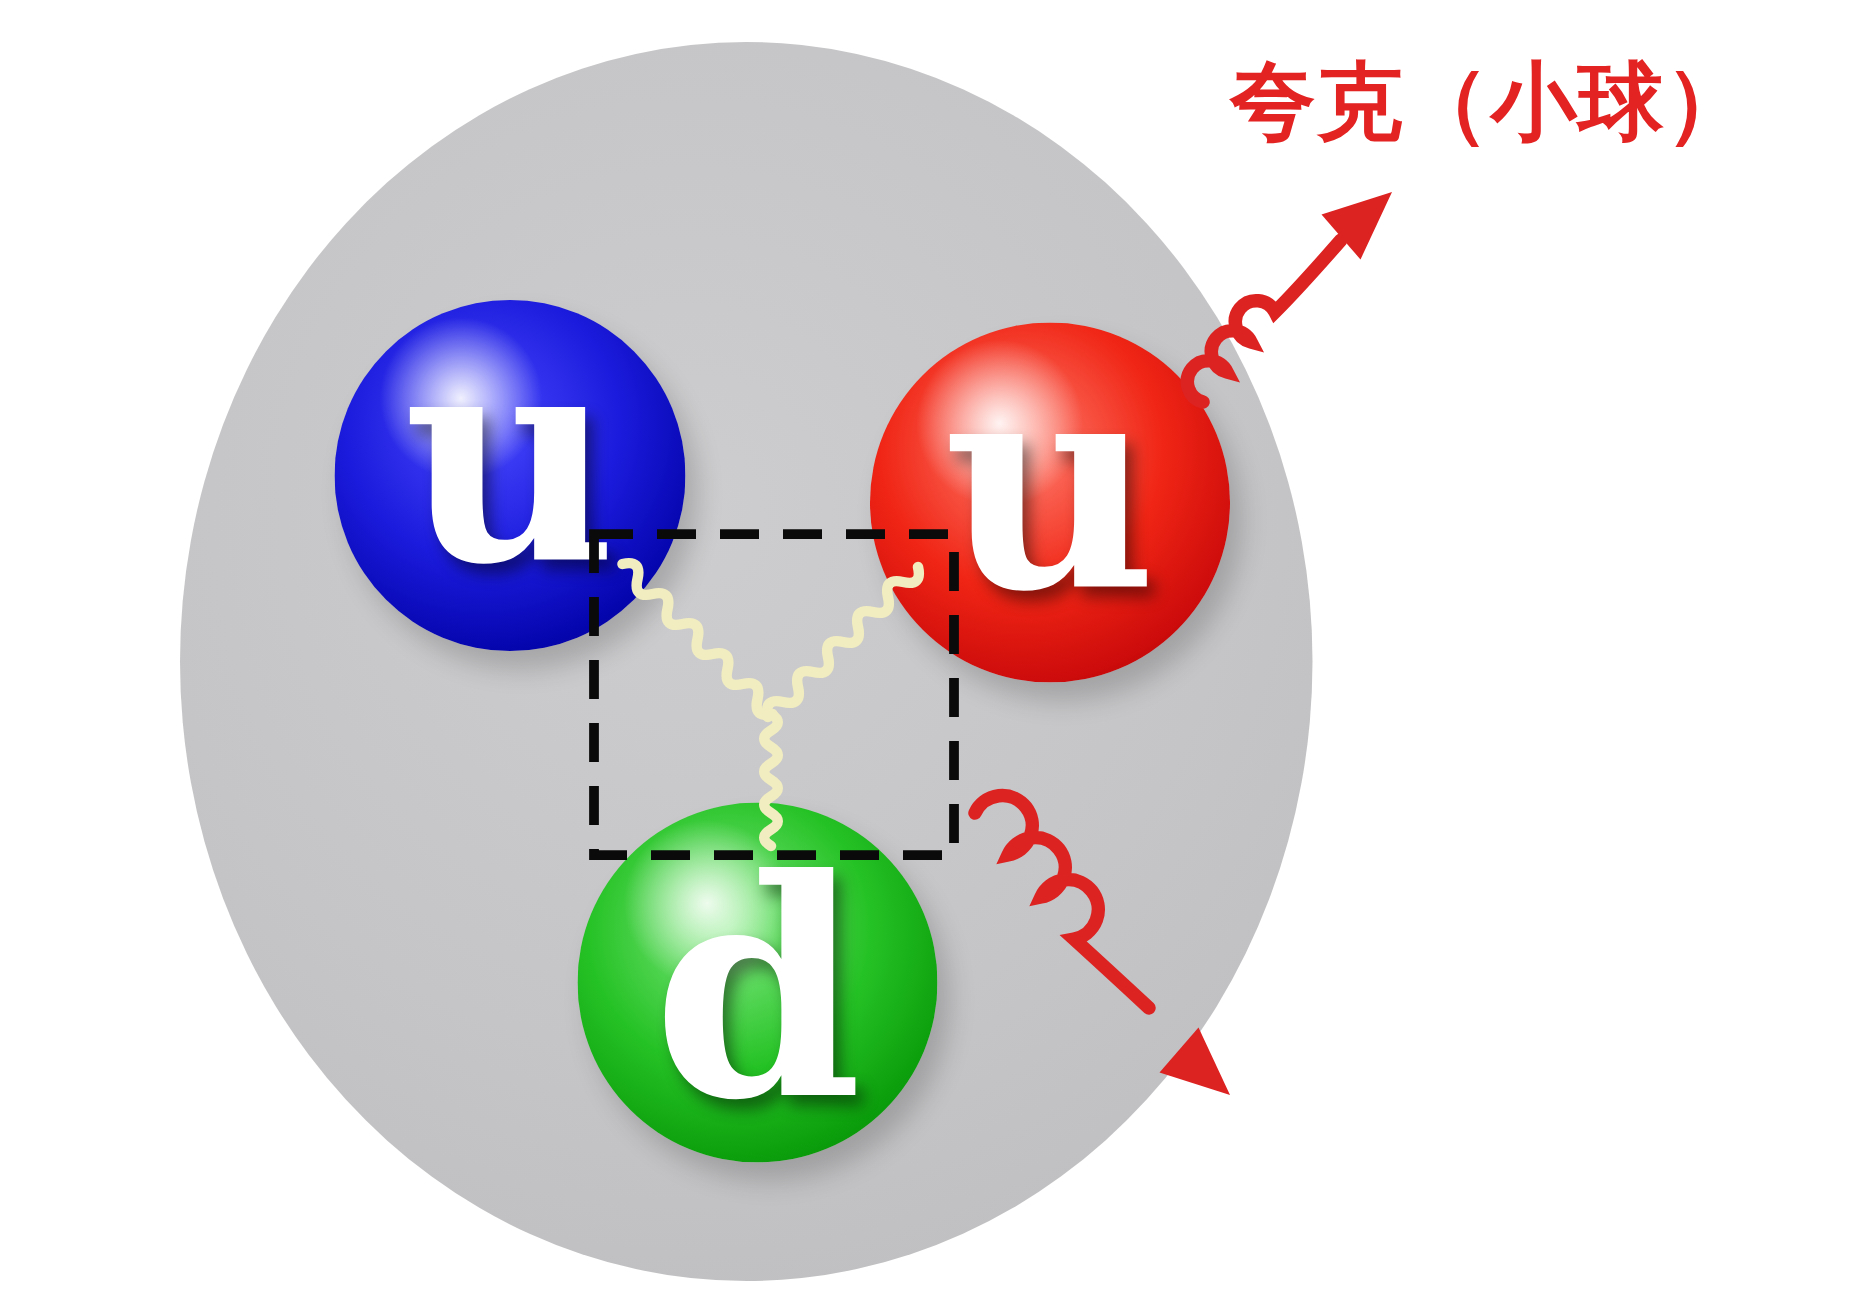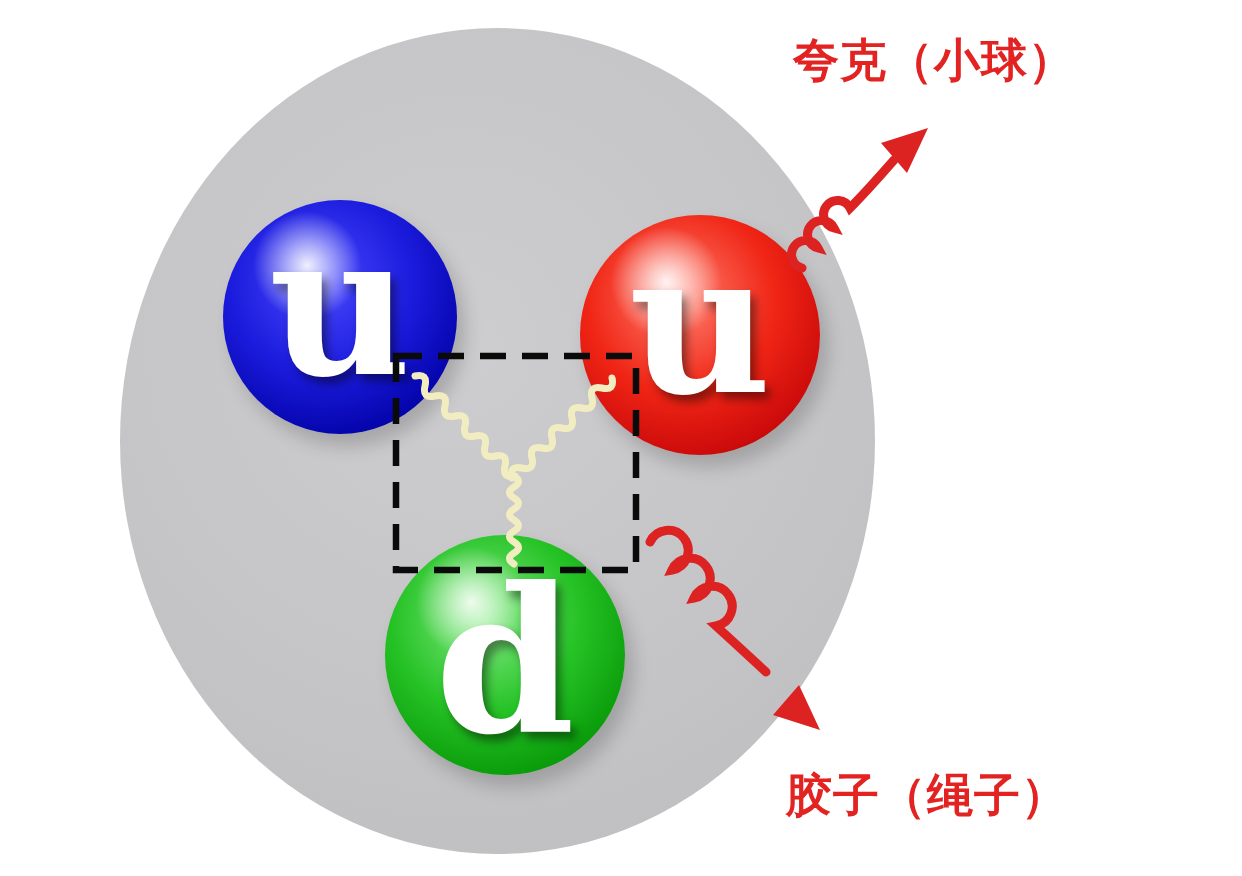--- a/index.html
+++ b/index.html
@@ -57,23 +57,24 @@
   .quark-green .glyph{font-size:200px;transform:translateY(6px);}
   .overlay-svg{
     position:absolute;left:0;top:0;width:1242px;height:876px;
     z-index:3;
   }
   .anno{
     position:absolute;
     z-index:4;
     color:#e32222;
     font-weight:bold;
-    font-size:46px;
+    font-size:57px;
     letter-spacing:1px;
     white-space:nowrap;
+    margin-left:27px;
   }
   .anno-quark{left:793px;top:30px;}
   .anno-gluon{left:786px;top:765px;}
 </style>
 </head>
 <body>
 
 <div class="canvas">
 
   <div class="proton-body"></div>
@@ -106,15 +107,14 @@
     </g>
 
     <g>
       <path d="M650,542 a20,20 0 1 1 22,28 a20,20 0 1 1 22,28 a20,20 0 1 1 22,28 q22,20 50,46" fill="none" stroke="#dd2222" stroke-width="9" stroke-linecap="round"></path>
       <polygon points="820,730 773,715 799,685" fill="#dd2222"></polygon>
     </g>
   </svg>
 
   <div class="anno anno-quark">夸克（小球）</div>
 
-  <div class="anno anno-gluon">胶子（绳子）</div>
 
 </div>
 
 </body></html>

